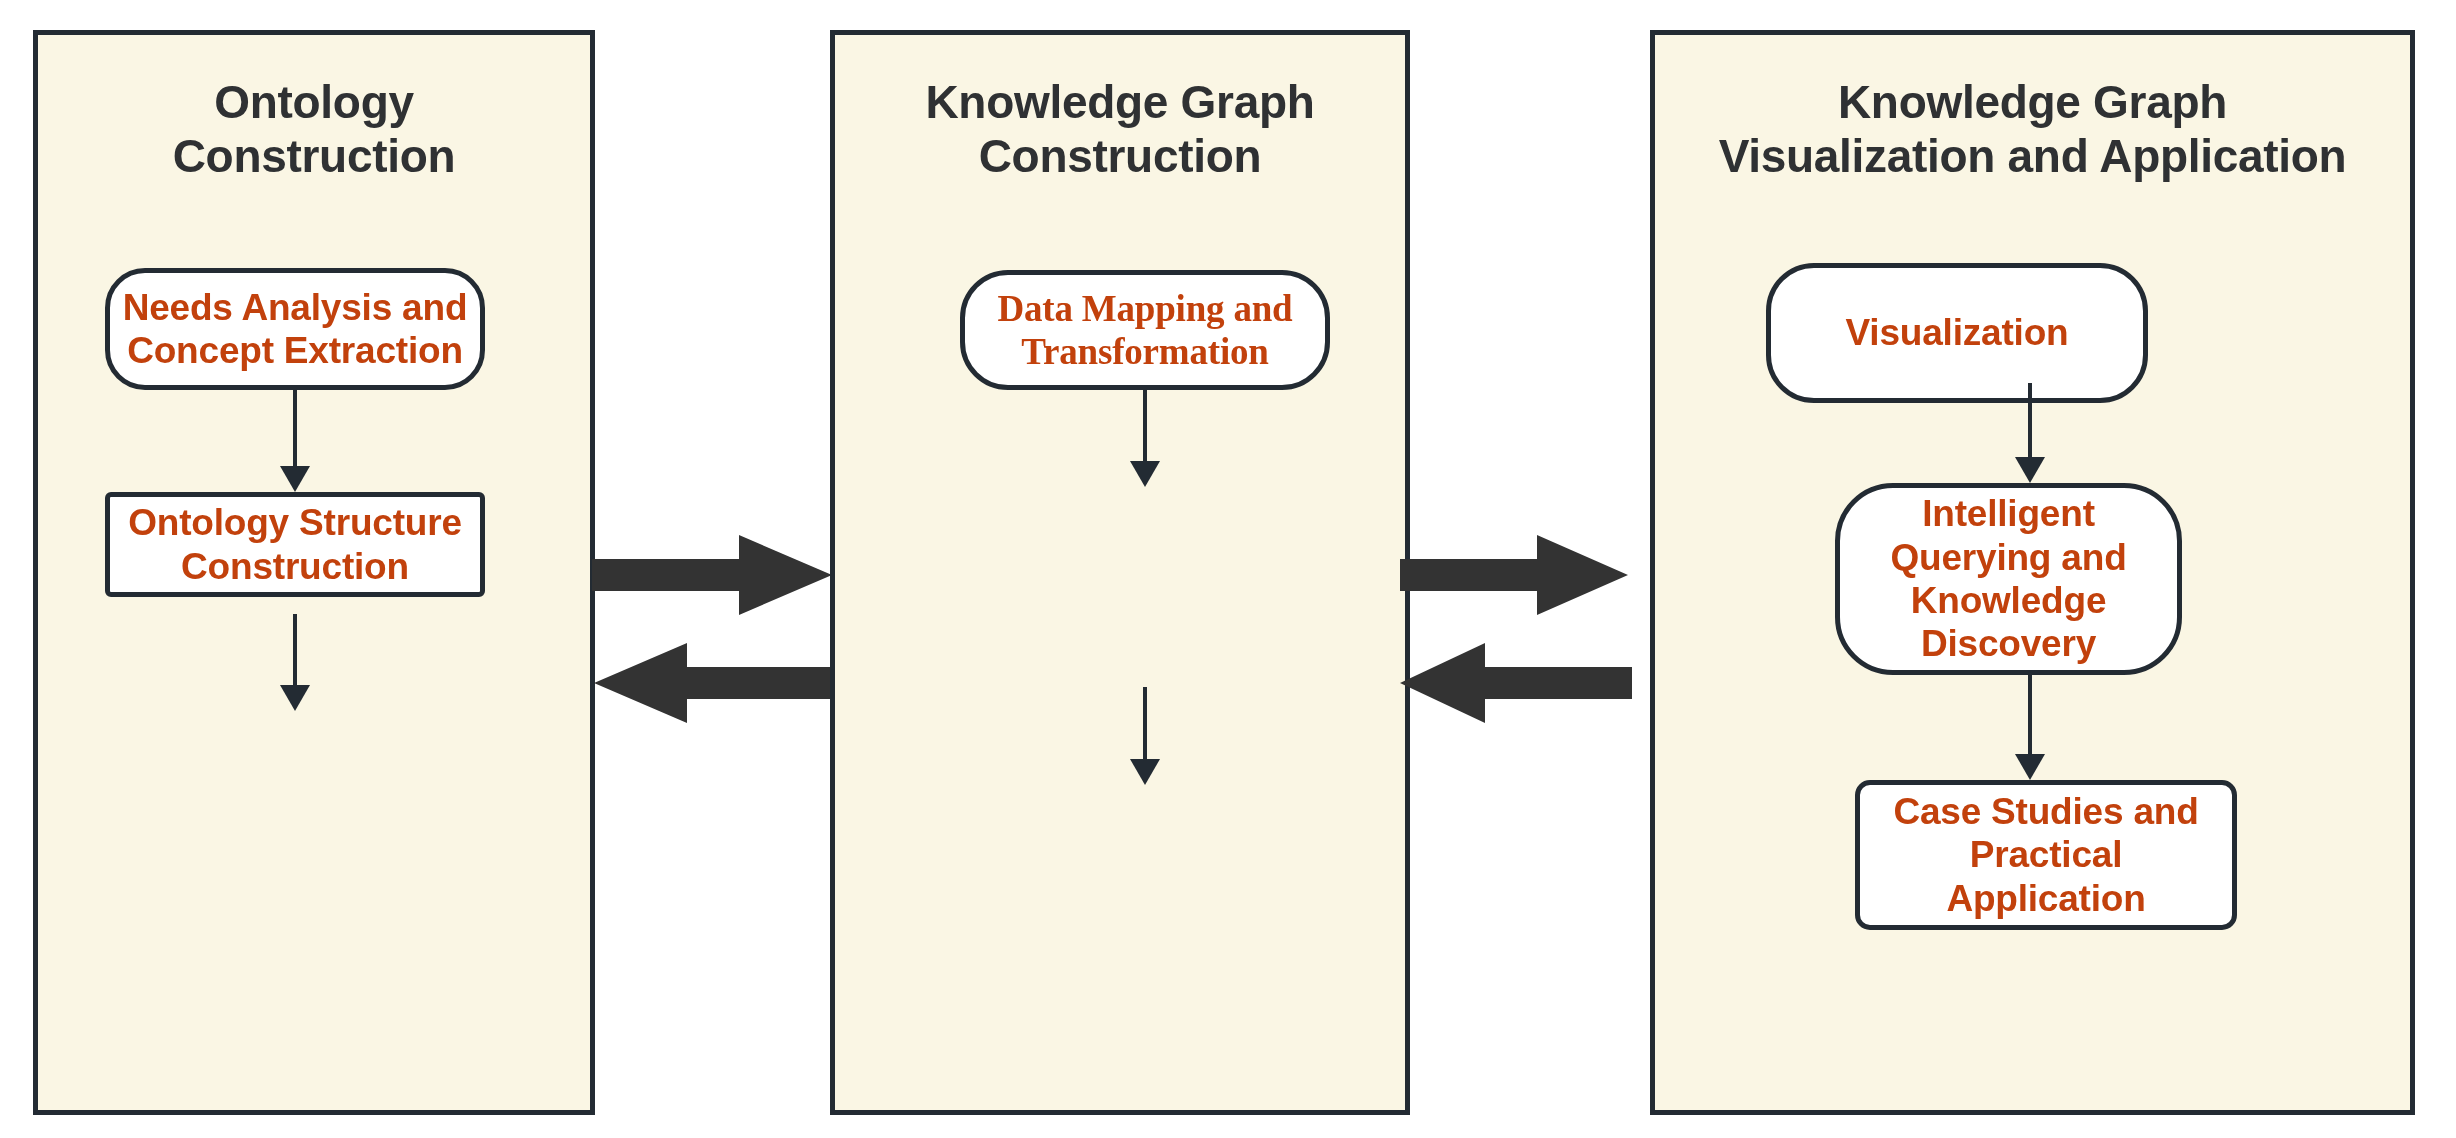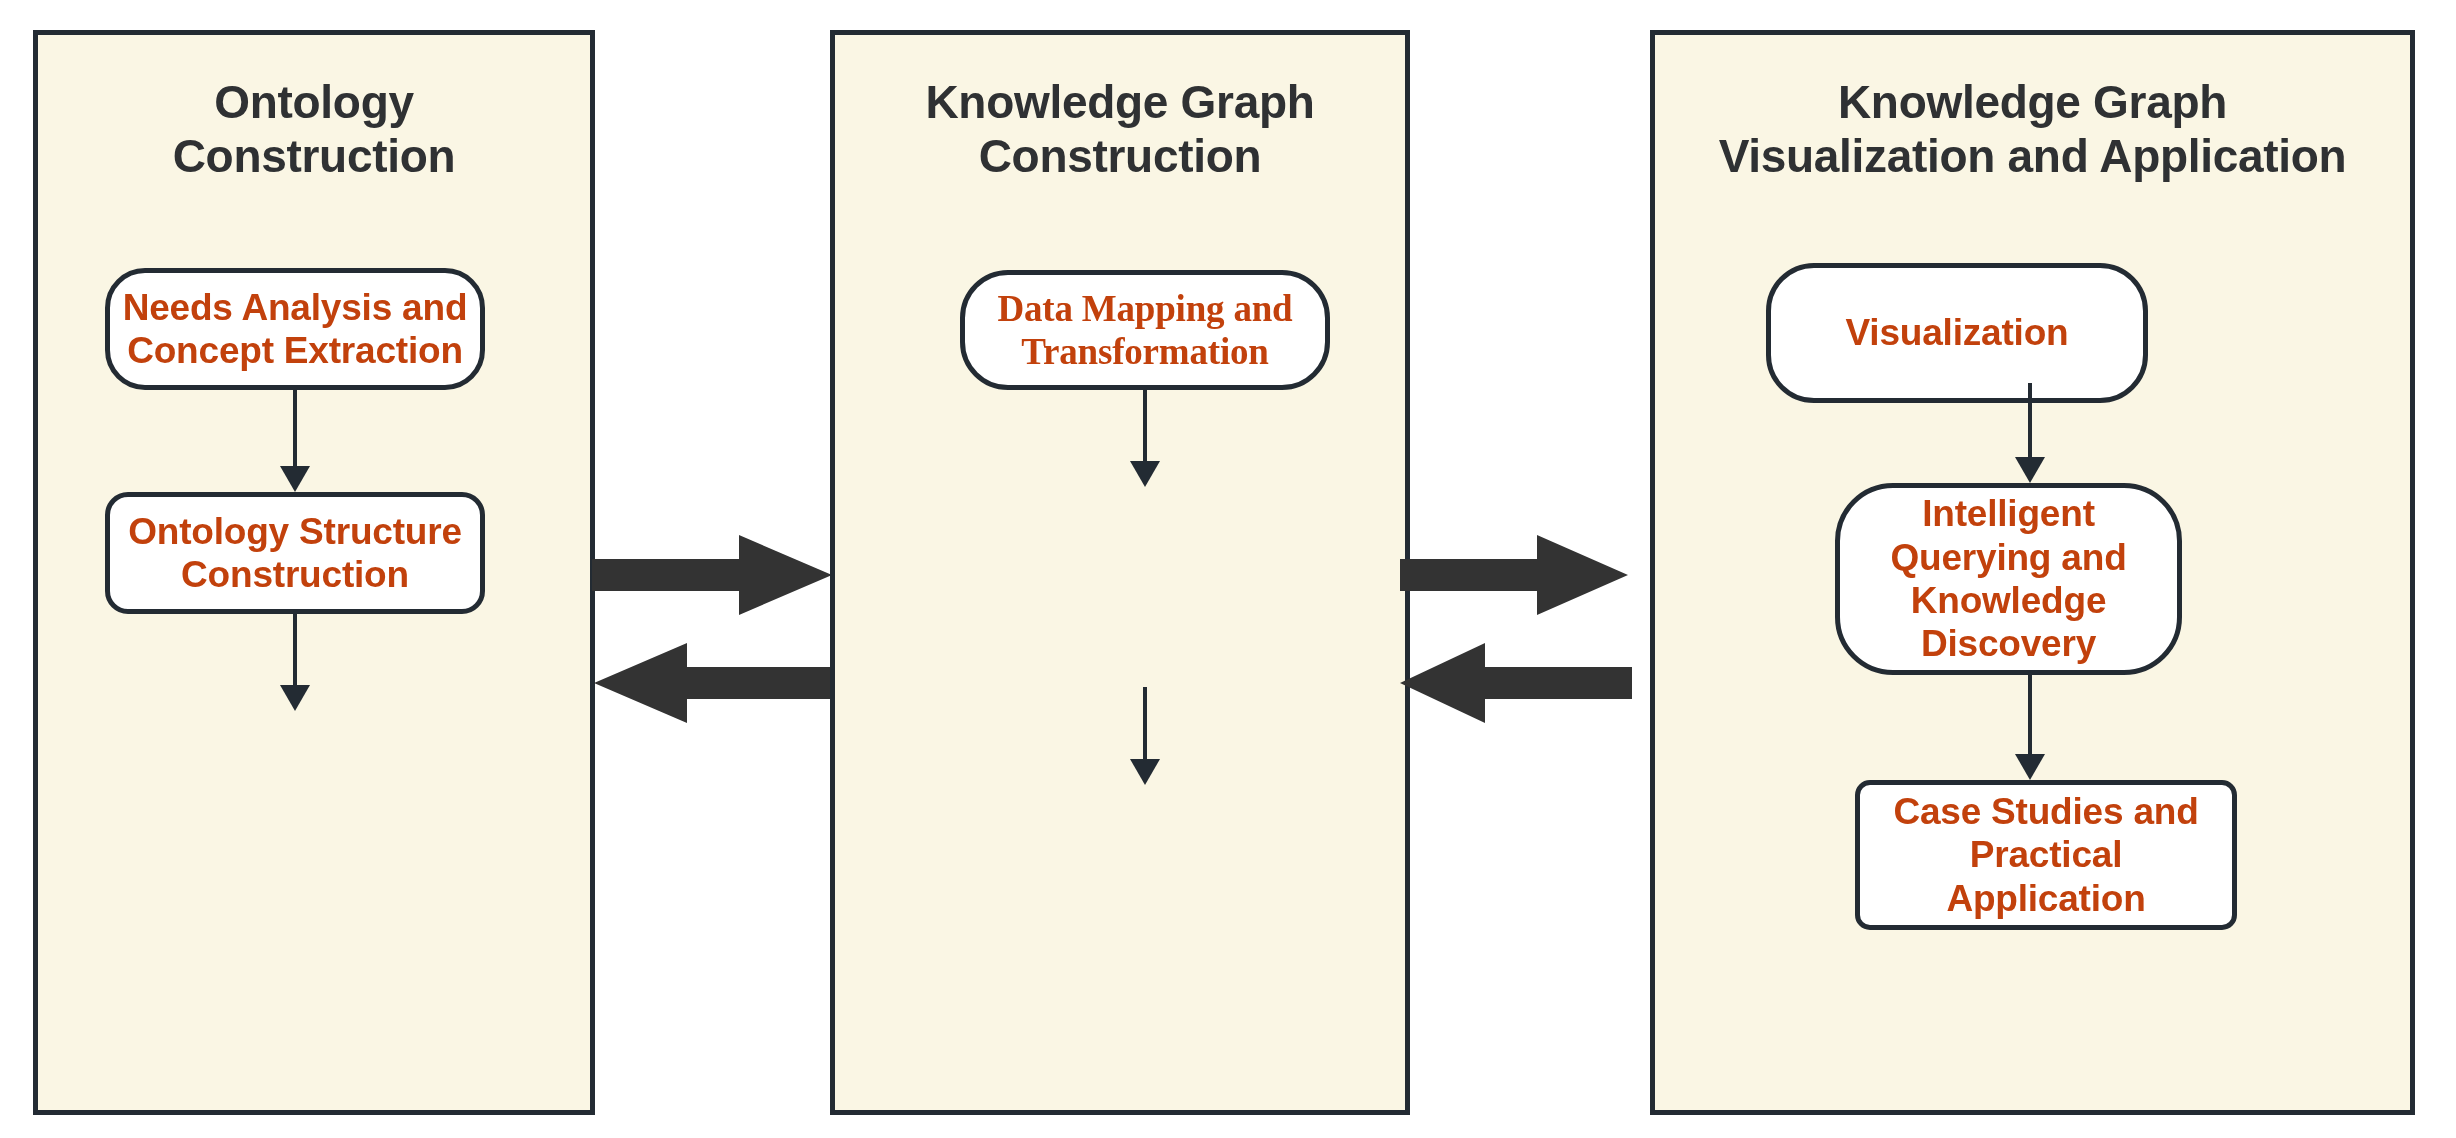--- a/index.html
+++ b/index.html
@@ -67,21 +67,21 @@
 
   <div class="node" style="left:105px;top:268px;width:380px;height:122px;font-size:37px;border-radius:40px;">
     <span>Needs Analysis and Concept Extraction</span>
   </div>
 
   <div class="vlink" style="left:265px;top:390px;width:60px;height:102px;">
     <div class="shaft" style="height:78px;"></div>
     <div class="head"></div>
   </div>
 
-  <div class="node" style="left:105px;top:492px;width:380px;height:122px;font-size:37px;border-radius:23px;">
+  <div class="node" style="left:105px;top:492px;width:380px;height:105px;font-size:37px;border-radius:6px;">
     <span>Ontology Structure Construction</span>
   </div>
 
   <div class="vlink" style="left:265px;top:614px;width:60px;height:97px;">
     <div class="shaft" style="height:73px;"></div>
     <div class="head"></div>
   </div>
 
 
   <div class="bigarrow" style="left:592px;top:532px;width:242px;height:86px;">

